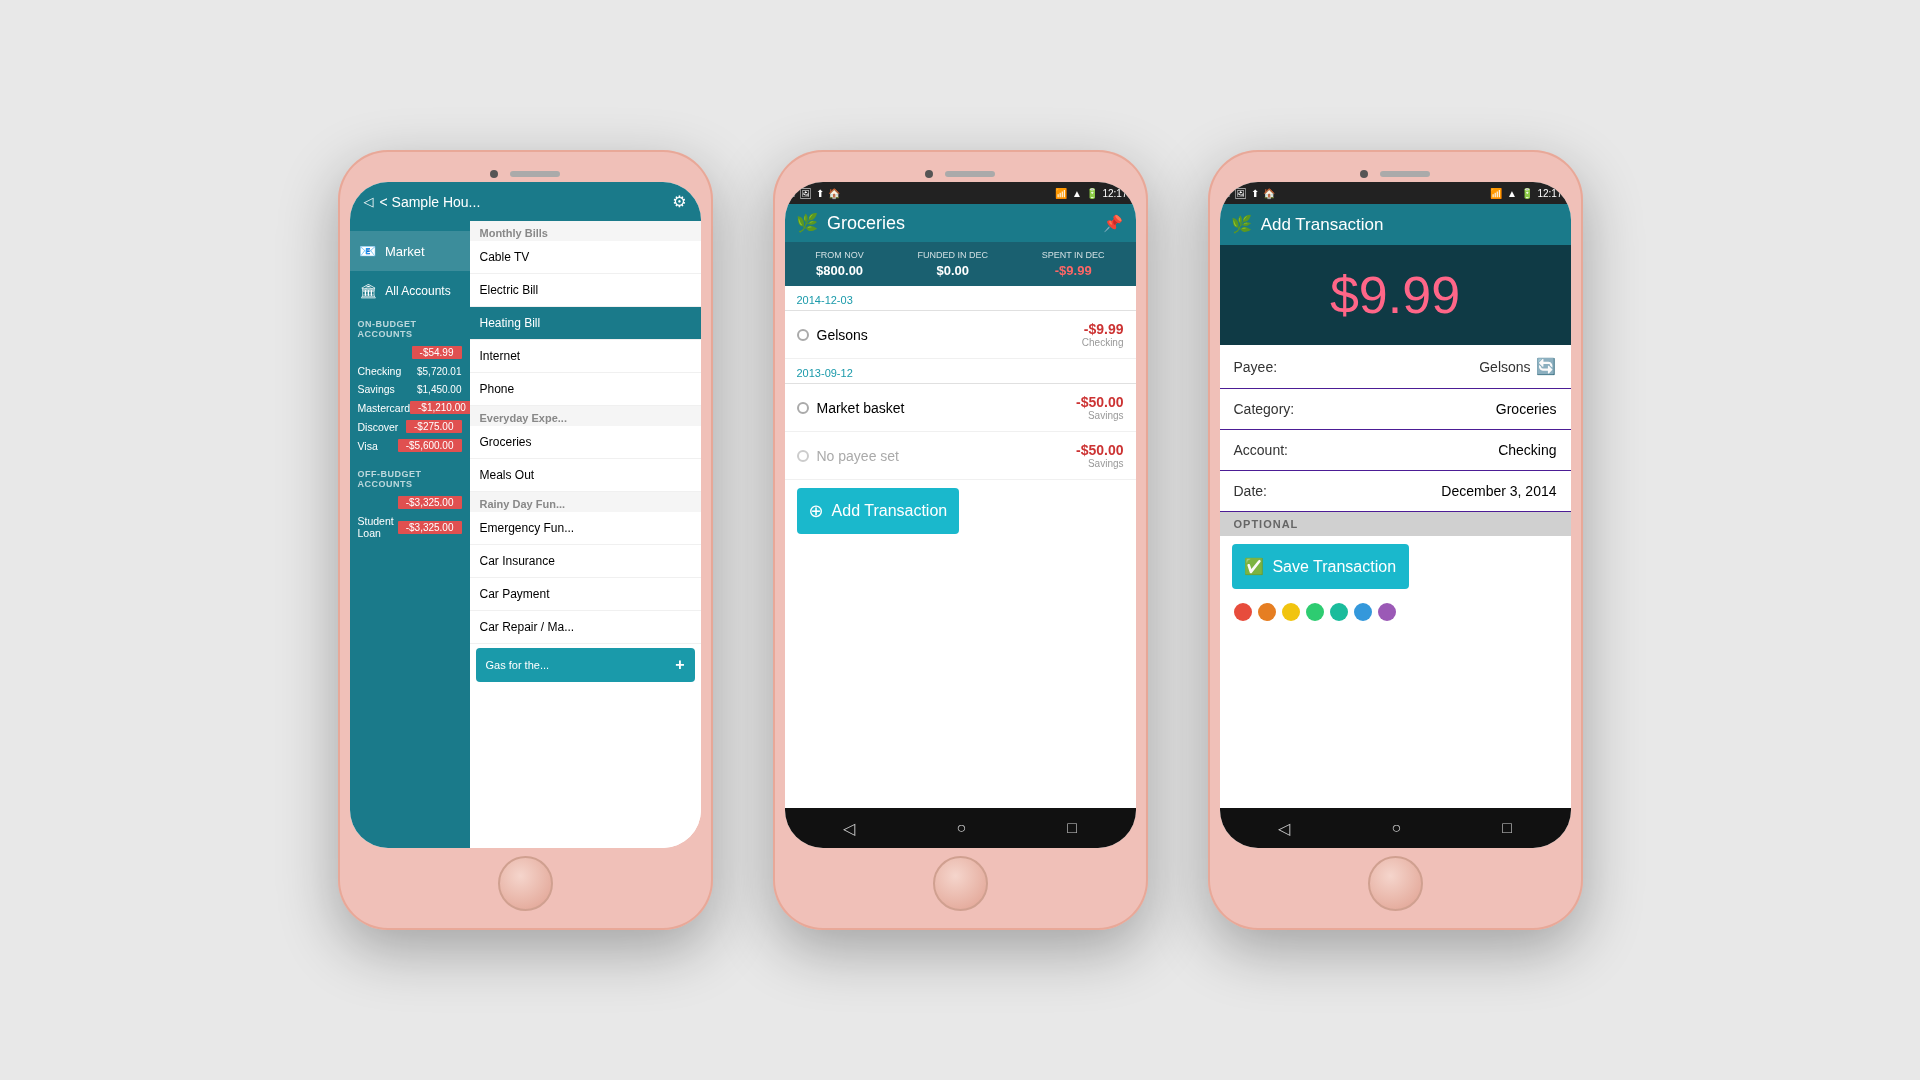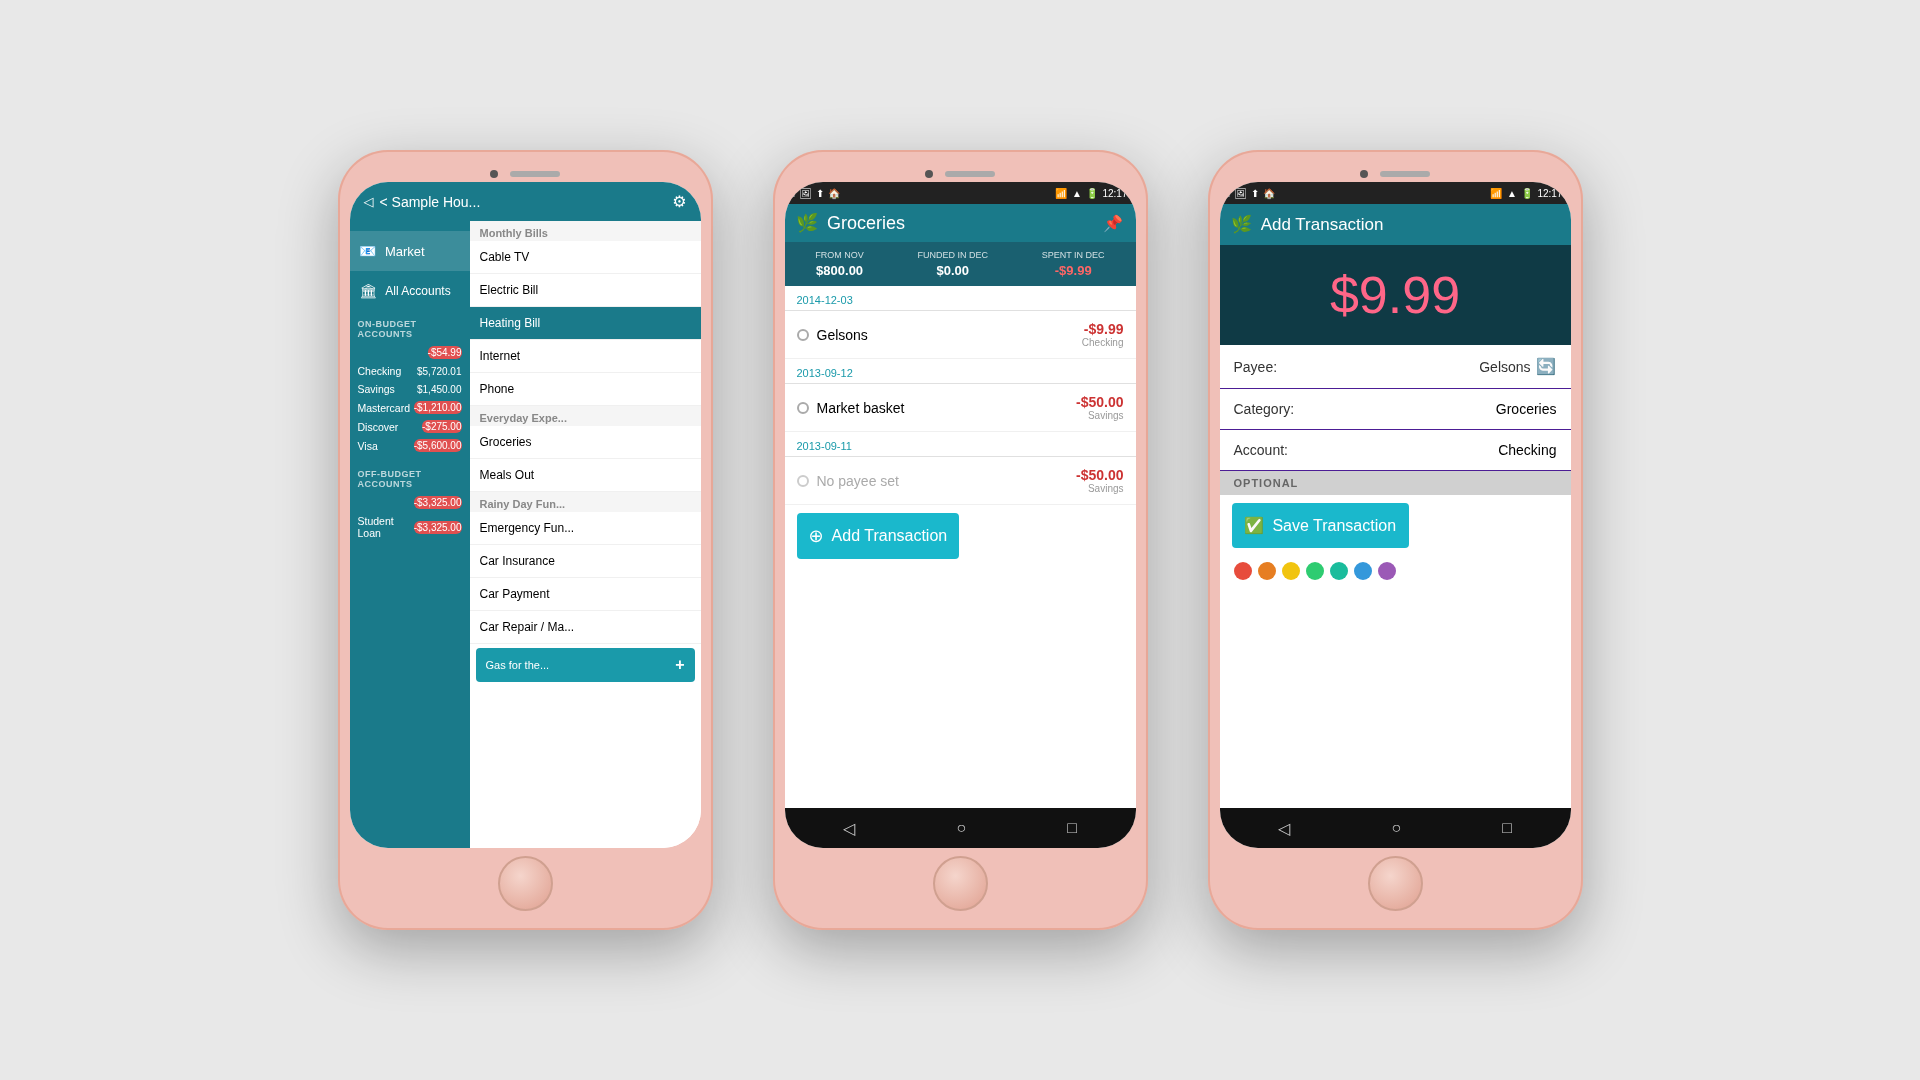--- a/index.html
+++ b/index.html
@@ -134,22 +134,22 @@
       padding: 3px 8px;
       font-size: 10.5px;
     }
     .account-balance {
       font-size: 10px;
       color: #fff;
     }
     .account-balance.negative {
       background: #e05050;
       color: white;
-      padding: 1px 0;
-      border-radius: 6px;
+      padding: 1px 8px;
+      border-radius: 1px;
     }
     .account-balance.positive {
       color: #fff;
     }
     .budget-main {
       flex: 1;
       background: white;
       overflow: hidden;
     }
     .budget-category-group {
@@ -595,21 +595,20 @@
           <div class="transaction-item">
             <div class="transaction-left">
               <div class="transaction-circle"></div>
               <span class="transaction-name">Market basket</span>
             </div>
             <div class="transaction-right">
               <div class="transaction-amount">-$50.00</div>
               <div class="transaction-account">Savings</div>
             </div>
           </div>
-          <div class="transaction-date">2013-09-11</div>
           <div class="transaction-item">
             <div class="transaction-left">
               <div class="transaction-circle" style="border-color:#ccc;"></div>
               <span class="transaction-name" style="color:#aaa;">No payee set</span>
             </div>
             <div class="transaction-right">
               <div class="transaction-amount">-$50.00</div>
               <div class="transaction-account">Savings</div>
             </div>
           </div>
@@ -671,20 +670,24 @@
               <span class="form-value-icon">🔄</span>
             </div>
           </div>
           <div class="form-row">
             <span class="form-label">Category:</span>
             <span>Groceries</span>
           </div>
           <div class="form-row">
             <span class="form-label">Account:</span>
             <span>Checking</span>
+          </div>
+          <div class="form-row">
+            <span class="form-label">Date:</span>
+            <span>December 3, 2014</span>
           </div>
           <div class="optional-divider">OPTIONAL</div>
           <button class="save-btn">
             <span>✅</span>
             <span>Save Transaction</span>
           </button>
           <div class="flags-bar">
             <div class="flag-dot" style="background:#e74c3c;"></div>
             <div class="flag-dot" style="background:#e67e22;"></div>
             <div class="flag-dot" style="background:#f1c40f;"></div>

